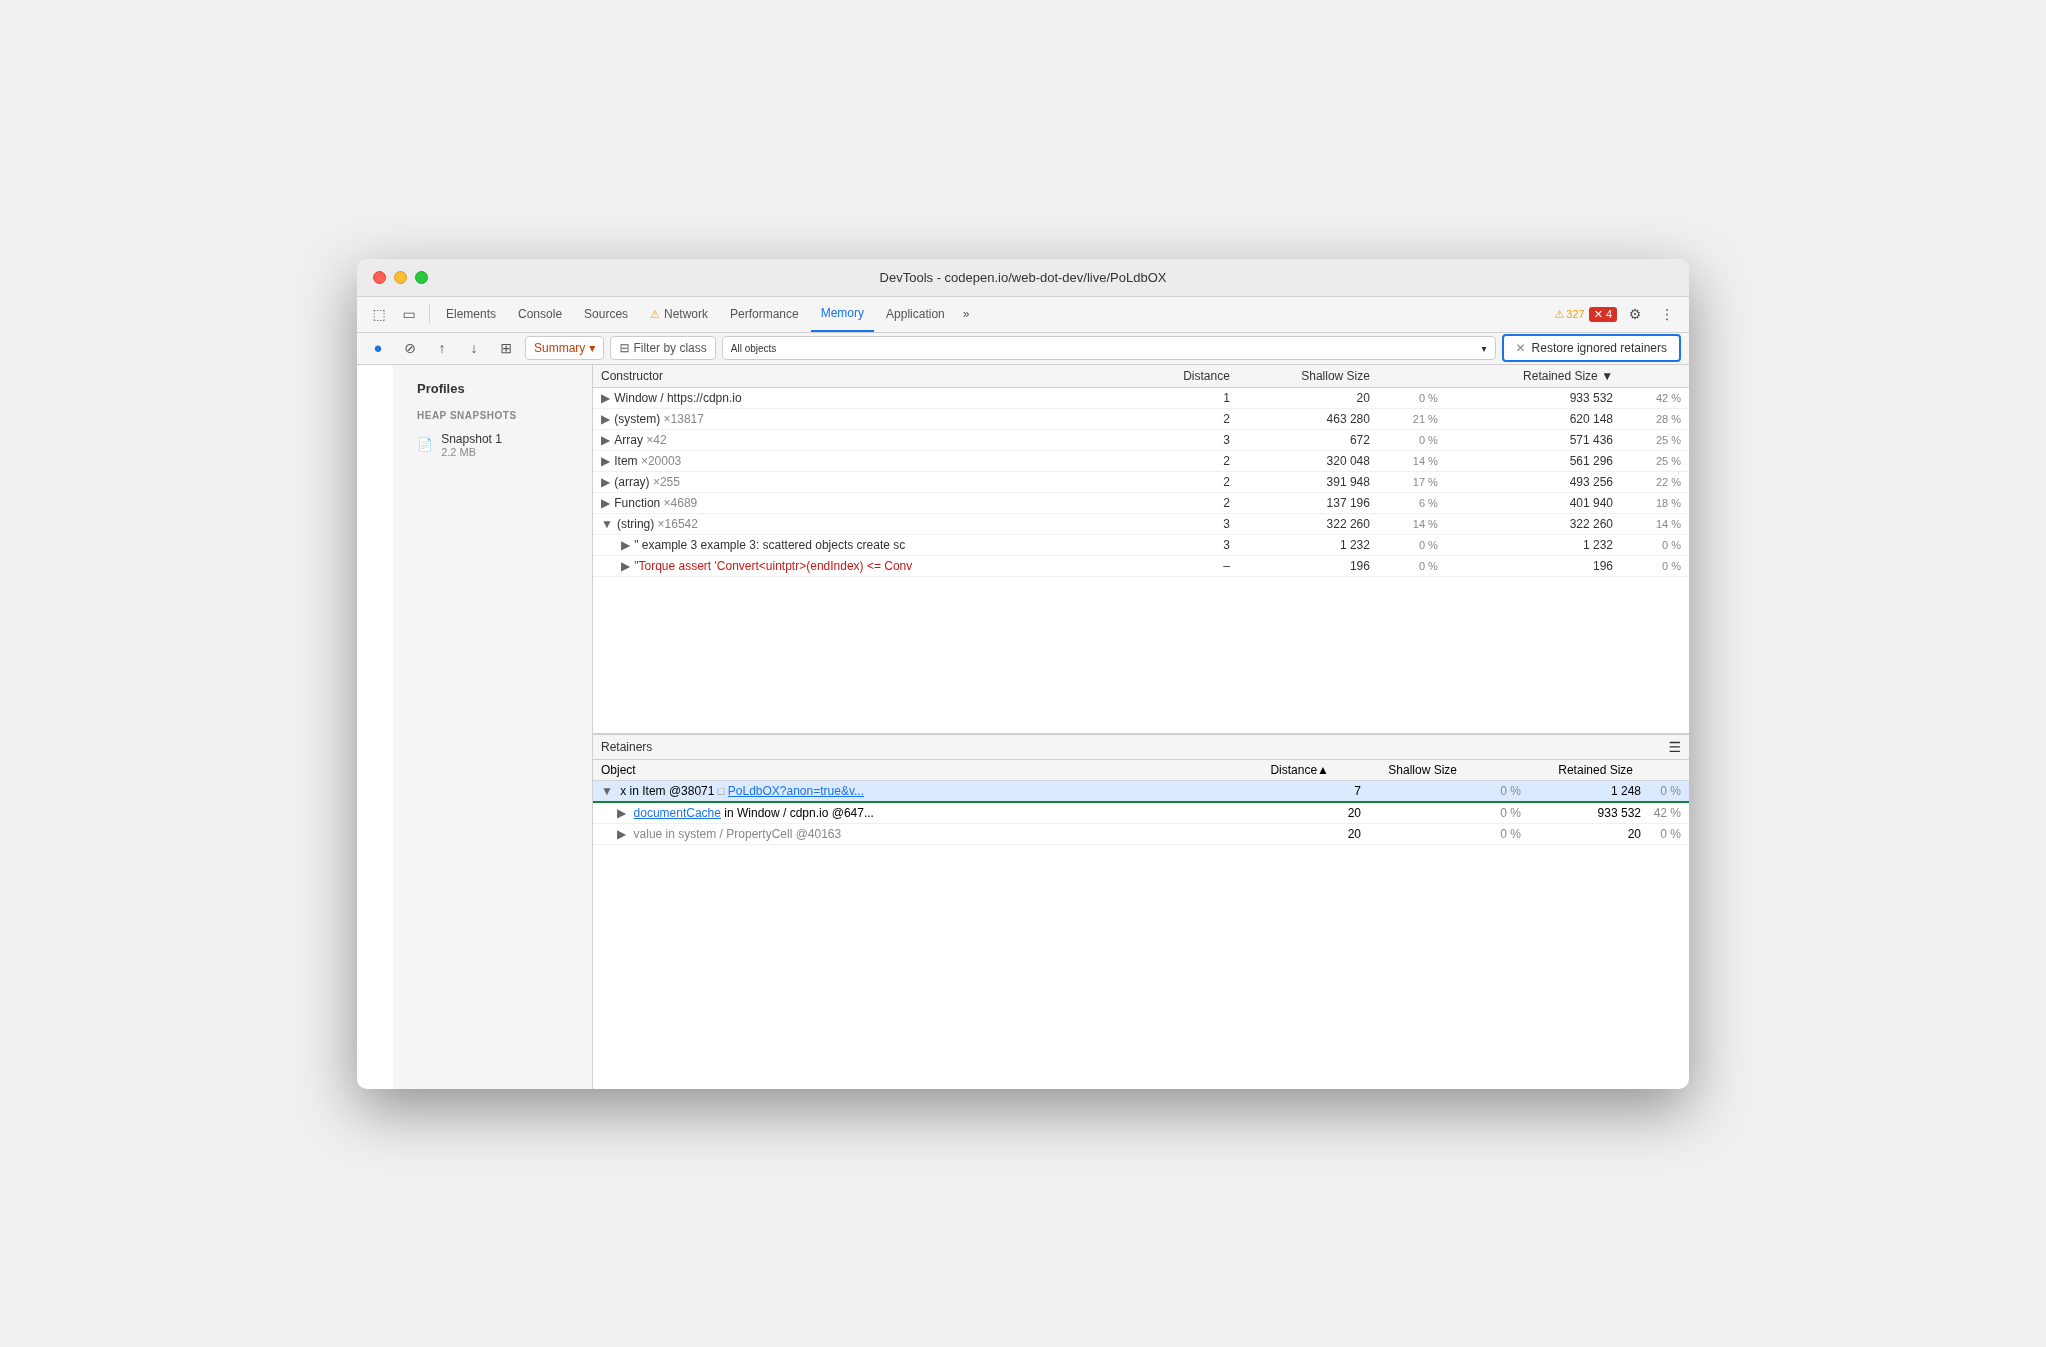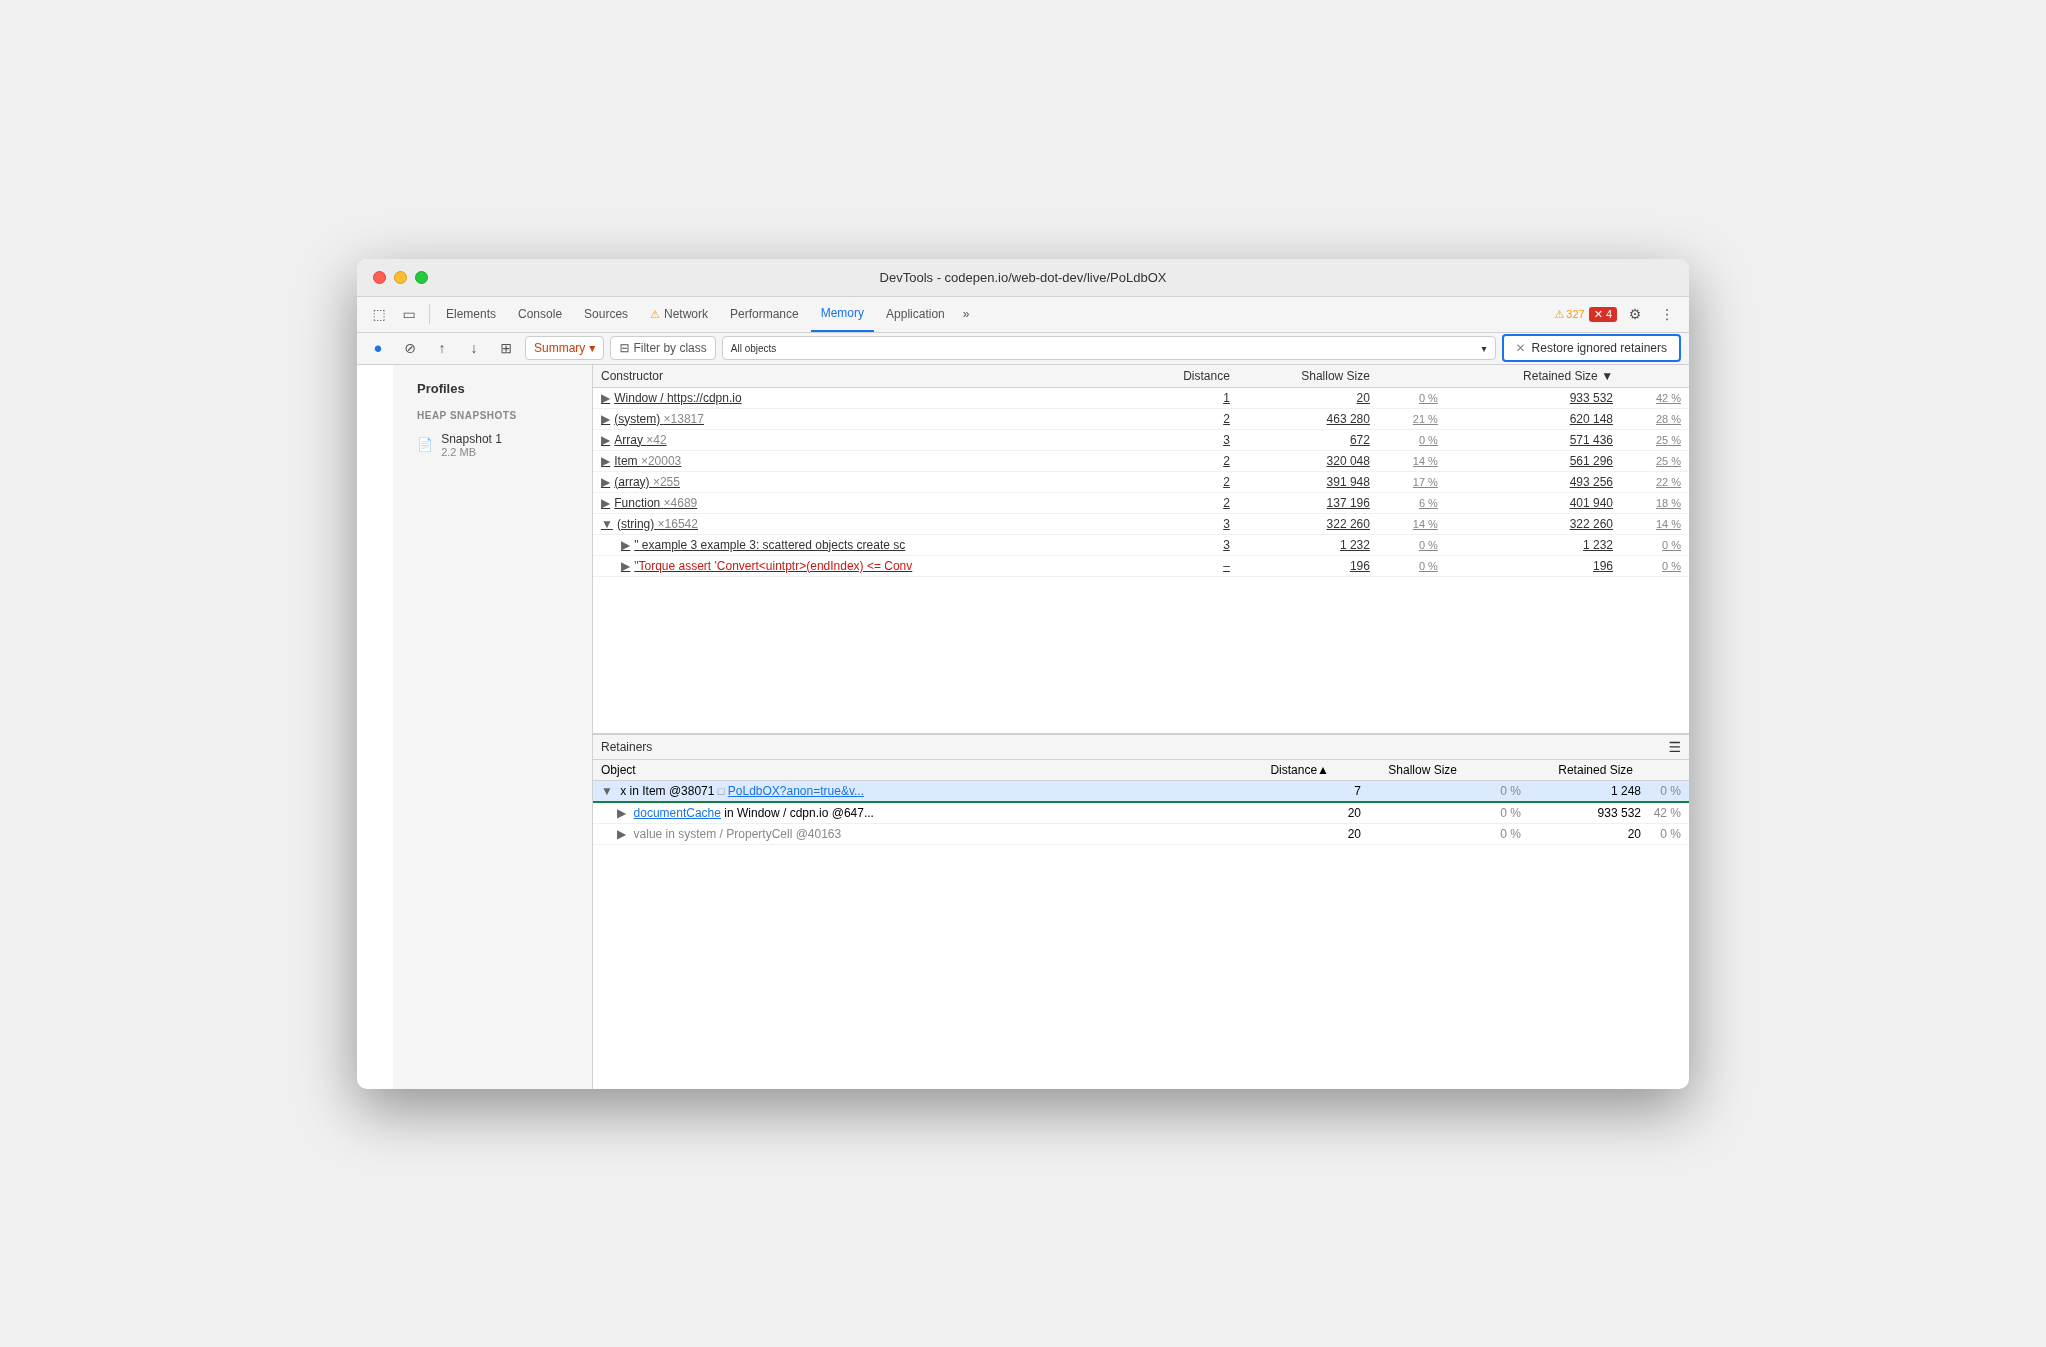--- a/index.html
+++ b/index.html
@@ -283,21 +283,20 @@
       top: 0;
       z-index: 1;
       white-space: nowrap;
     }
     thead th.right { text-align: right; }
     tbody tr { border-bottom: 1px solid #f0f0f0; }
     td {
       padding: 3px 8px;
       color: #333;
       white-space: nowrap;
-      text-decoration: underline;
     }
     td.right { text-align: right; }
     td.dim { color: #888; font-size: 11px; }
     .expand-arrow { color: #666; margin-right: 4px; cursor: pointer; }
     .constructor-name { color: #333; }
     .constructor-count { color: #888; }
     .string-value { color: #c41a16; }
     .link-value { color: #1a73e8; text-decoration: underline; cursor: pointer; }
     
     .retainers-header {

